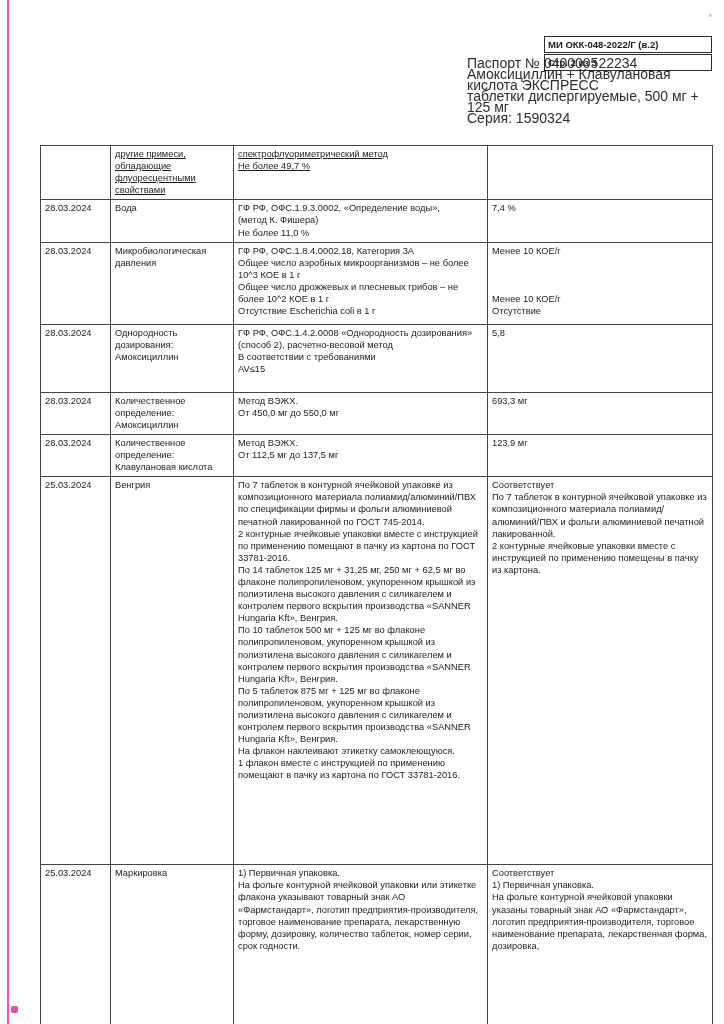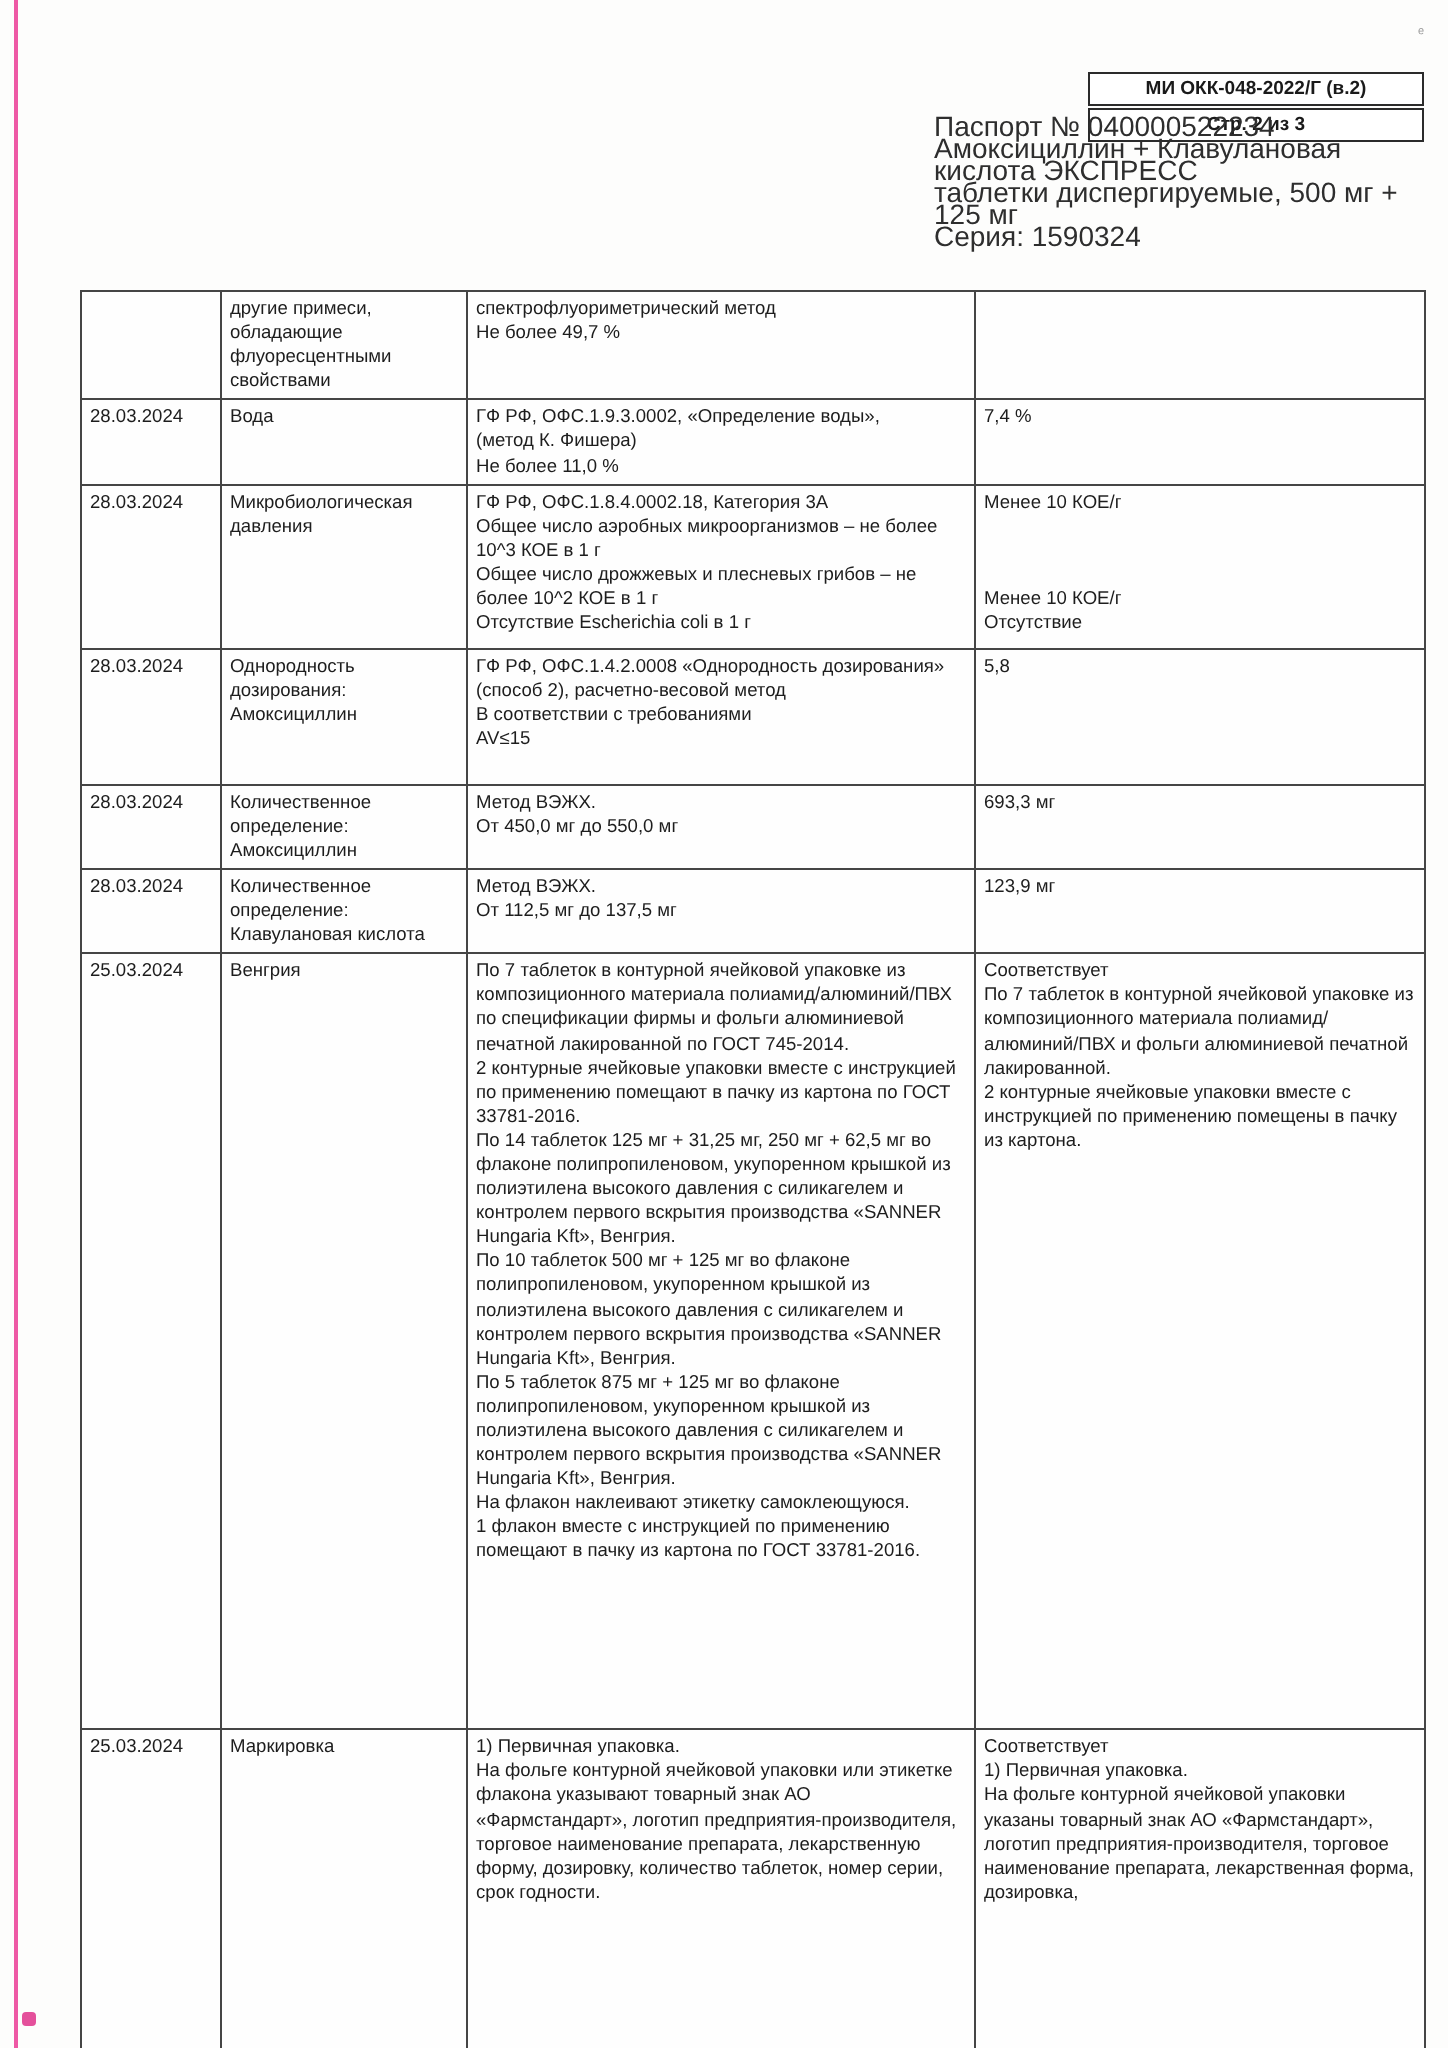--- a/index.html
+++ b/index.html
@@ -22,21 +22,20 @@
   .corner-mark {
     position:absolute; right:12px; top:12px;
     font-size:8px; color:#9a9a9a;
   }
   .refboxes {
     position:absolute; right:12px; top:36px; width:168px;
   }
   .refbox {
     border:1px solid #2b2b2b;
     background:#ffffff;
-    text-align:center;
     font-size:9.5px;
     font-weight:bold;
     padding:2px 3px;
     margin-bottom:1px;
     color:#1a1a1a;
     white-space:nowrap;
   }
   .header-block {
     position:absolute; left:443px; top:58px;
     font-size:14px; line-height:11px; color:#2e2e2e;margin-left:24px;
@@ -53,21 +52,21 @@
     border:1px solid #454545;
     vertical-align:top;
     padding:2px 4px 3px 4px;
     font-size:9.3px;
     line-height:12.1px;
     white-space:pre-line;
     overflow-wrap:break-word;
     color:#1d1d1d;
     background:#fefefe;
   }
-  .r0 td { height:53px; }
+  .r0 td { height:53px;text-decoration:underline; }
   .r1 td { height:42px; }
   .r2 td { height:82px; }
   .r3 td { height:68px; }
   .r4 td { height:42px; }
   .r5 td { height:42px; }
   .r6 td { height:38px; }
   .r7 td { height:388px; }
   .r8 td { height:210px; }
 </style>
 </head>

